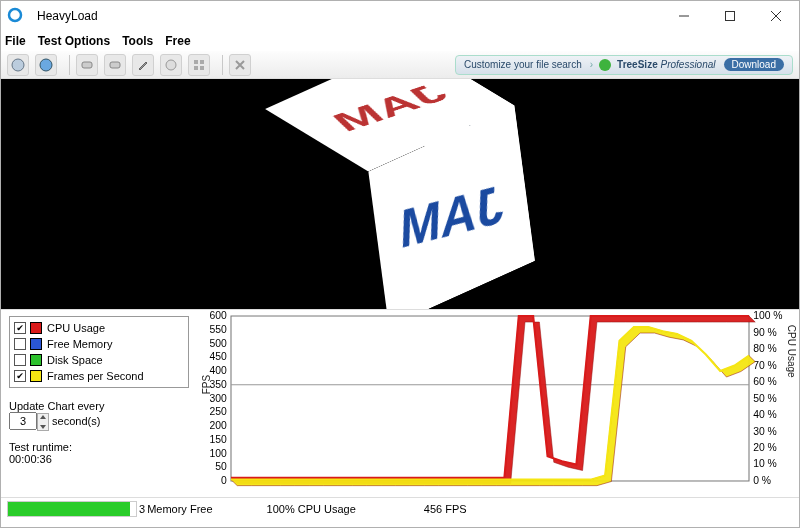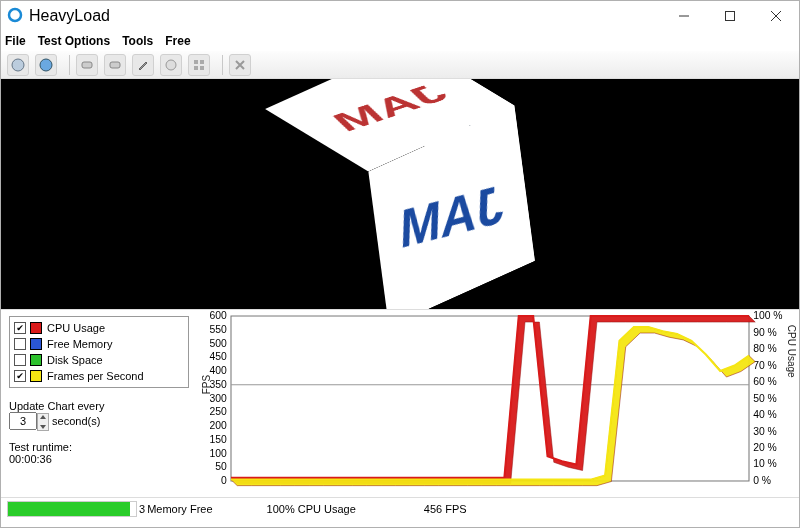--- a/index.html
+++ b/index.html
@@ -1,18 +1,18 @@
 <!DOCTYPE html>
 <html><head>
 <meta charset="utf-8">
 <style>
 * { box-sizing: border-box; margin: 0; padding: 0; }
 body { font-family: "Segoe UI", Tahoma, sans-serif; font-size: 12px; background: #fff; color: #000; width: 800px; height: 528px; overflow: hidden; border: 1px solid #b0b0b0; }
 .titlebar { height: 30px; display: flex; align-items: center; padding: 0 0 0 6px; background: #fff; }
-.titlebar .title { font-size: 16px; margin-left: 6px; }
+.titlebar .title { font-size: 12px; margin-left: 14px; }
 .titlebar .spacer { flex: 1; }
 .titlebar .winbtn { width: 46px; height: 30px; display: flex; align-items: center; justify-content: center; font-size: 10px; }
 .titlebar .winbtn svg { stroke: #333; stroke-width: 1; fill: none; }
 .menubar { display: flex; align-items: center; height: 20px; padding: 0 4px; font-size: 12px; }
 .menubar .menu { margin-right: 12px; font-weight: bold; }
 .toolbar { height: 28px; display: flex; align-items: center; padding: 0 6px; border-bottom: 1px solid #ddd; background: linear-gradient(#fdfdfd,#ececec); }
 .toolbar .tbbtn { width: 22px; height: 22px; margin-right: 6px; background: #e8e8e8; border: 1px solid #d0d0d0; border-radius: 3px; display: flex; align-items: center; justify-content: center; }
 .toolbar .sep { width: 1px; height: 20px; background: #c8c8c8; margin: 0 6px; }
 .toolbar .promo { margin-left: auto; display: flex; align-items: center; background: linear-gradient(#eef2f6,#d6e0ea); border: 1px solid #adc; border-radius: 4px; height: 20px; padding: 0 4px; }
 .toolbar .promo span { font-size: 10px; margin: 0 4px; color: #2a4a6a; }
@@ -124,20 +124,27 @@
         <rect x="2" y="8" width="4" height="4" fill="#aaa"></rect>
         <rect x="8" y="8" width="4" height="4" fill="#aaa"></rect>
       </svg>
     </div>
   <div class="sep"></div>
   <div class="tbbtn">
       <svg width="14" height="14">
         <path d="M3 3 L11 11 M11 3 L3 11" stroke="#999" stroke-width="2"></path>
       </svg>
     </div>
+  <div class="promo">
+    <span>Customize your file search</span>
+    <span style="color:#7aa;">›</span>
+    <span class="green"></span>
+    <span><b>TreeSize</b> <i>Professional</i></span>
+    <span class="dl">Download</span>
+  </div>
 </div>
 
 <div class="canvas">
   <div class="cube">
     <div class="face top">
         <span class="face-text">JAM</span>
       </div>
     <div class="face right">
         <span>SOFTWARE</span>
       </div>

